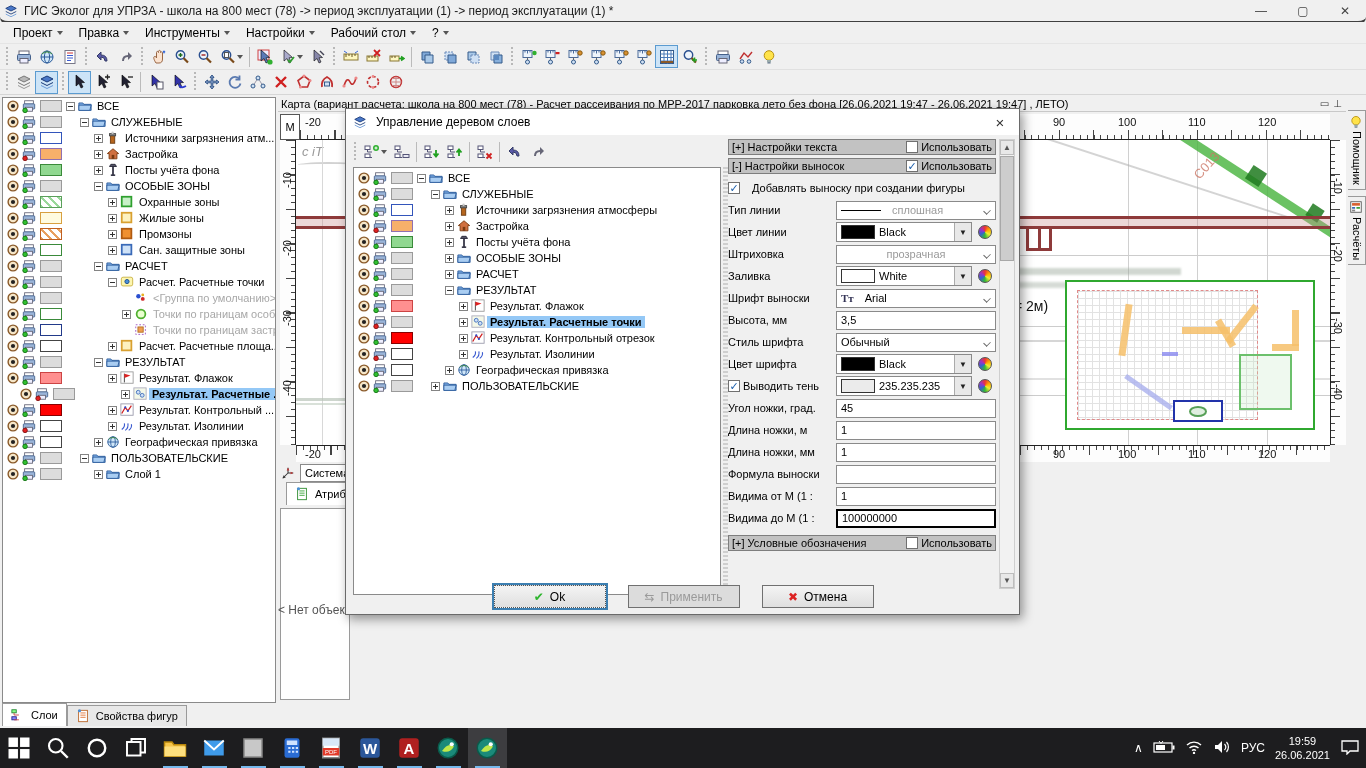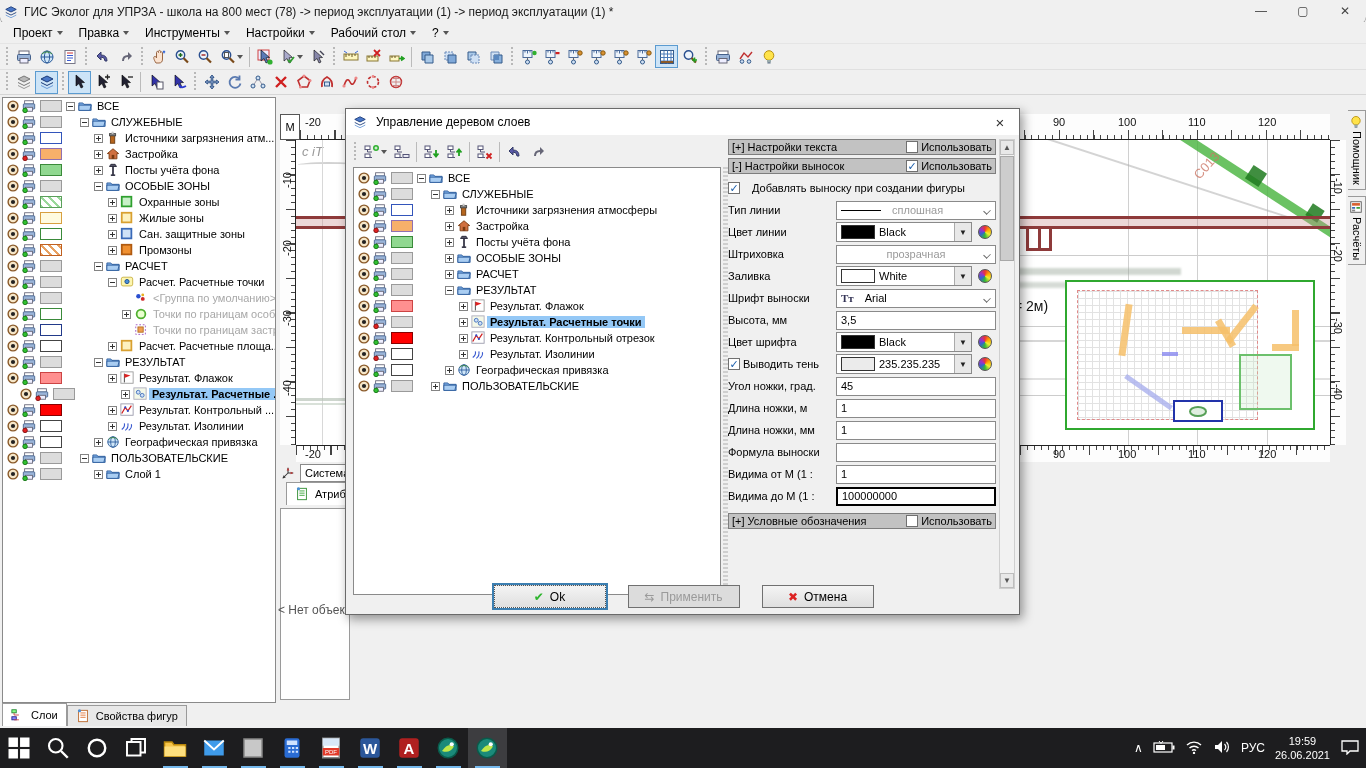--- a/index.html
+++ b/index.html
@@ -2,21 +2,21 @@
 <html><head>
 <meta charset="utf-8">
 <style>
   html,body{margin:0;padding:0;background:#000;}
   *{box-sizing:border-box;}
   .screen{position:relative;width:1366px;height:768px;background:#f0f0f0;overflow:hidden;
     font-family:"Liberation Sans","DejaVu Sans",sans-serif;font-size:12px;color:#000;}
   .abs{position:absolute;}
 
   
-  .titlebar{left:0;top:0;width:1366px;height:25px;background:#f0f0f0;display:flex;align-items:center;padding-left:4px;border-bottom:1px solid #404040;border-radius:8px;}
+  .titlebar{left:0;top:0;width:1366px;height:25px;background:#f0f0f0;display:flex;align-items:center;padding-left:4px;border-bottom:4px solid #404040;border-radius:8px;}
   .titlebar .ttl{margin-left:4px;font-size:12px;color:#1a1a1a;white-space:nowrap;}
   .wbtns{position:absolute;right:0;top:0;height:22px;display:flex;}
   .wbtn{width:42px;height:22px;display:flex;align-items:center;justify-content:center;color:#444;font-size:12px;}
   .menubar{left:0;top:22px;width:1366px;height:21px;background:#f0f0f0;display:flex;align-items:center;padding-left:6px;gap:2px;}
   .mitem{padding:2px 7px;display:flex;align-items:center;gap:4px;white-space:nowrap;}
   .dd{width:0;height:0;border-left:3px solid transparent;border-right:3px solid transparent;border-top:4px solid #555;display:inline-block;}
   .toolbar{left:0;width:1366px;background:#f0f0f0;display:flex;align-items:center;padding-left:2px;}
   .tb1{top:43px;height:26px;border-top:1px solid #e5e5e5;}
   .tb2{top:69px;height:26px;border-top:1px solid #e0e0e0;border-bottom:1px solid #d6d6d6;}
   .tbtn{width:23px;height:23px;display:flex;align-items:center;justify-content:center;flex:none;border:1px solid transparent;}
@@ -732,54 +732,54 @@
           </svg>
         </span>
         <span class="ticon">
           <svg width="16" height="16" viewBox="0 0 16 16">
             <rect x="3" y="2" width="10" height="4" fill="#fff" stroke="#667"></rect>
             <rect x="1.5" y="5.5" width="13" height="6" rx="1" fill="#9ab4d8" stroke="#44608a"></rect>
             <rect x="4" y="9.5" width="8" height="4.5" fill="#eef" stroke="#667"></rect>
             <circle cx="3.5" cy="13" r="2.6" fill="#30c030" stroke="#107010"></circle>
           </svg>
         </span>
+        <span class="sw orangehatch"></span>
+        <span style="width: 42px; flex: 0 0 auto;"></span>
+        <span class="expbox plus"></span>
+        <span class="ticon">
+          <svg width="16" height="16" viewBox="0 0 16 16">
+            <rect x="2" y="2" width="11" height="11" fill="#f09030" stroke="#b05a10" stroke-width="2"></rect>
+          </svg>
+        </span>
+        <span class="lbl">Промзоны</span>
+      </div>
+      <div class="trow">
+        <span class="ticon">
+          <svg width="14" height="14" viewBox="0 0 16 16">
+            <circle cx="8" cy="8" r="5.6" fill="#f5e6c8" stroke="#8a5a2a" stroke-width="1.6"></circle>
+            <circle cx="8" cy="8" r="2.4" fill="#222"></circle>
+          </svg>
+        </span>
+        <span class="ticon">
+          <svg width="16" height="16" viewBox="0 0 16 16">
+            <rect x="3" y="2" width="10" height="4" fill="#fff" stroke="#667"></rect>
+            <rect x="1.5" y="5.5" width="13" height="6" rx="1" fill="#9ab4d8" stroke="#44608a"></rect>
+            <rect x="4" y="9.5" width="8" height="4.5" fill="#eef" stroke="#667"></rect>
+            <circle cx="3.5" cy="13" r="2.6" fill="#30c030" stroke="#107010"></circle>
+          </svg>
+        </span>
         <span class="sw greenopen"></span>
         <span style="width: 42px; flex: 0 0 auto;"></span>
         <span class="expbox plus"></span>
         <span class="ticon">
           <svg width="16" height="16" viewBox="0 0 16 16">
             <rect x="2" y="2" width="11" height="11" fill="#cfe2f7" stroke="#3a6ab8" stroke-width="2"></rect>
           </svg>
         </span>
         <span class="lbl">Сан. защитные зоны</span>
-      </div>
-      <div class="trow">
-        <span class="ticon">
-          <svg width="14" height="14" viewBox="0 0 16 16">
-            <circle cx="8" cy="8" r="5.6" fill="#f5e6c8" stroke="#8a5a2a" stroke-width="1.6"></circle>
-            <circle cx="8" cy="8" r="2.4" fill="#222"></circle>
-          </svg>
-        </span>
-        <span class="ticon">
-          <svg width="16" height="16" viewBox="0 0 16 16">
-            <rect x="3" y="2" width="10" height="4" fill="#fff" stroke="#667"></rect>
-            <rect x="1.5" y="5.5" width="13" height="6" rx="1" fill="#9ab4d8" stroke="#44608a"></rect>
-            <rect x="4" y="9.5" width="8" height="4.5" fill="#eef" stroke="#667"></rect>
-            <circle cx="3.5" cy="13" r="2.6" fill="#30c030" stroke="#107010"></circle>
-          </svg>
-        </span>
-        <span class="sw orangehatch"></span>
-        <span style="width: 42px; flex: 0 0 auto;"></span>
-        <span class="expbox plus"></span>
-        <span class="ticon">
-          <svg width="16" height="16" viewBox="0 0 16 16">
-            <rect x="2" y="2" width="11" height="11" fill="#f09030" stroke="#b05a10" stroke-width="2"></rect>
-          </svg>
-        </span>
-        <span class="lbl">Промзоны</span>
       </div>
       <div class="trow">
         <span class="ticon">
           <svg width="14" height="14" viewBox="0 0 16 16">
             <circle cx="8" cy="8" r="5.6" fill="#f5e6c8" stroke="#8a5a2a" stroke-width="1.6"></circle>
             <circle cx="8" cy="8" r="2.4" fill="#222"></circle>
           </svg>
         </span>
         <span class="ticon">
           <svg width="16" height="16" viewBox="0 0 16 16">
@@ -1161,20 +1161,27 @@
             <line x1="5" y1="4.5" x2="11" y2="4.5" stroke="#e07030"></line>
             <line x1="5" y1="7" x2="11" y2="7" stroke="#e07030"></line>
             <line x1="5" y1="9.5" x2="11" y2="9.5" stroke="#e07030"></line>
             <circle cx="4" cy="2" r="1.8" fill="#4a90d9"></circle>
           </svg>
         </span>
         <span>Свойства фигур</span>
       </div>
     </div>
 
+  <div class="abs maptitle">
+    <span>Карта (вариант расчета: школа на 800 мест (78) - Расчет рассеивания по МРР-2017 парковка лето без фона [26.06.2021 19:47 - 26.06.2021 19:47] , ЛЕТО)</span>
+    <div class="mbtns">
+      <span>▭</span>
+      <span>⊥</span>
+    </div>
+  </div>
   <div class="abs unitbox">М</div>
   <div class="abs mapruler rul-top" id="rultop">
       <div class="ticks"></div>
       <span class="rnum" style="left: 5px; top: 2px;">-20</span>
       <span class="rnum" style="left: 753px; top: 2px;">90</span>
       <span class="rnum" style="left: 818px; top: 2px;">100</span>
       <span class="rnum" style="left: 888px; top: 2px;">110</span>
       <span class="rnum" style="left: 958px; top: 2px;">120</span>
     </div>
   <div class="abs mapruler rul-left" id="rulleft">
@@ -1840,20 +1847,31 @@
         <div class="prow">
           <span class="plabel">
             <span>Высота, мм</span>
           </span>
           <div class="pctrl">
             <div class="inputbox">3,5</div>
           </div>
         </div>
         <div class="prow">
           <span class="plabel">
+            <span>Стиль шрифта</span>
+          </span>
+          <div class="pctrl">
+            <div class="selbox">
+              <span>Обычный</span>
+              <span class="chev"></span>
+            </div>
+          </div>
+        </div>
+        <div class="prow">
+          <span class="plabel">
             <span>Цвет шрифта</span>
           </span>
           <div class="pctrl">
             <div class="colorcombo">
               <span class="ccsw" style="background: rgb(0, 0, 0);"></span>
               <span class="cctxt">Black</span>
               <span class="ccbtn">▼</span>
             </div>
             <span class="palbtn">
               <span class="palball"></span>

